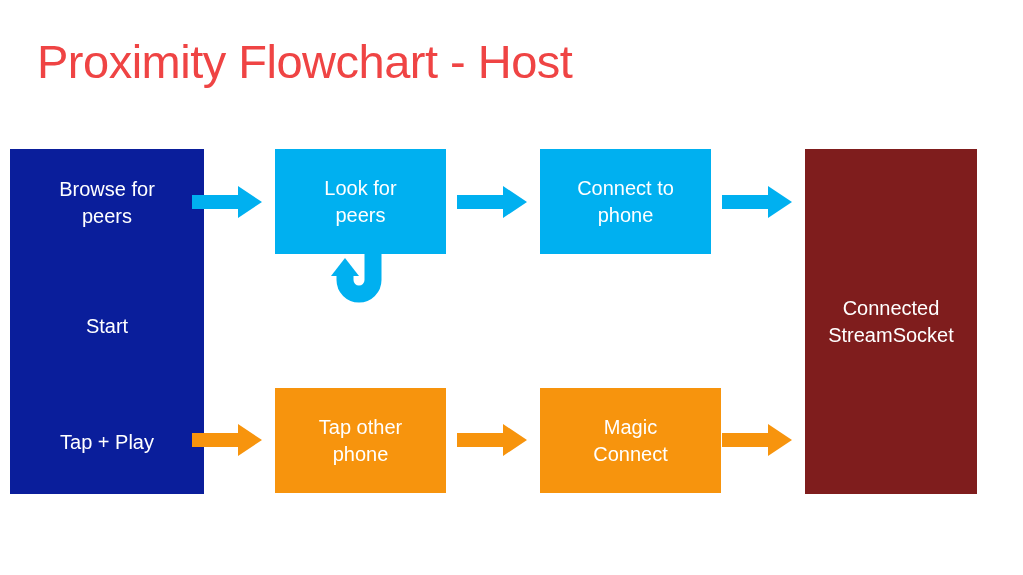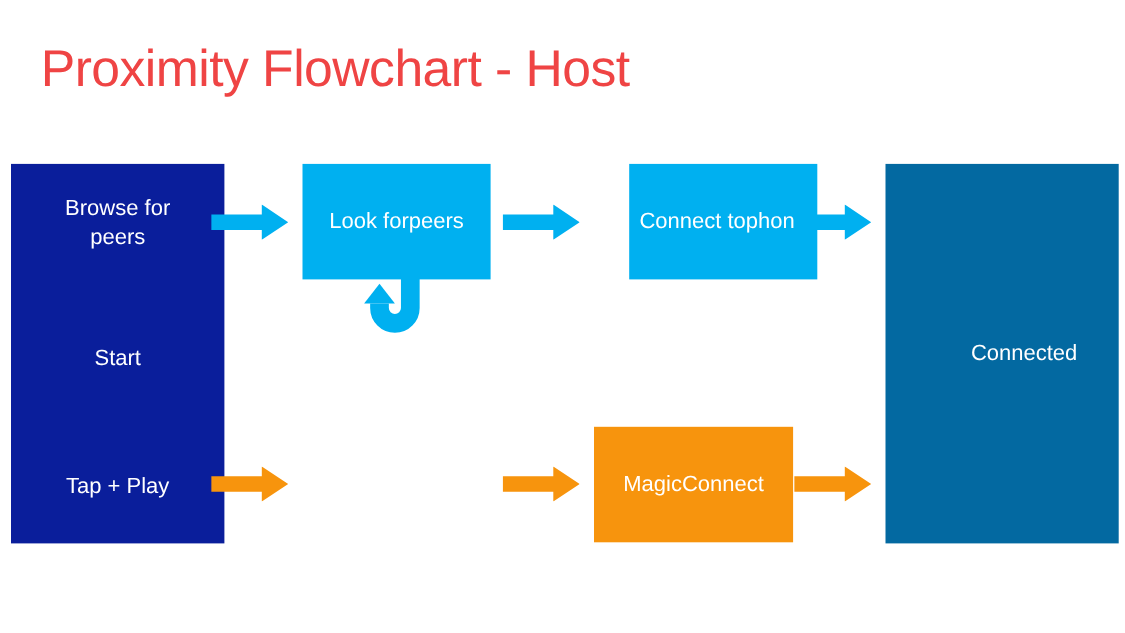--- a/index.html
+++ b/index.html
@@ -27,38 +27,39 @@
   }
   .node {
     position: absolute;
     color: #ffffff;
     font-size: 20px;
     line-height: 27px;
     text-align: center;
   }
   .node.flex-center {
     display: flex;
+    flex-direction: column;
     align-items: center;
     justify-content: center;
   }
   .blue   { background: #0a1e9b; }
   .cyan   { background: #00b0f0; }
   .orange { background: #f7940d; }
-  .green  { background: #0369a1; padding-left: 40px; }
+  .green  { background: #7f1d1d; }
 
   
   .start-node { left: 10px; top: 149px; width: 194px; height: 345px; }
   .start-node .label-block { position: absolute; left: 0; width: 100%; }
   .start-node .browse { top: 27px; }
   .start-node .start-label { top: 164px; }
   .start-node .tap-label { top: 280px; }
 
   
   .node-look    { left: 275px; top: 149px; width: 171px; height: 105px; }
-  .node-connect { left: 540px; top: 149px; width: 171px; height: 105px; margin-left: 32px; }
+  .node-connect { left: 540px; top: 149px; width: 171px; height: 105px; }
 
   
   .node-tap   { left: 275px; top: 388px; width: 171px; height: 105px; }
   .node-magic { left: 540px; top: 388px; width: 181px; height: 105px; }
 
   
   .end-node { left: 805px; top: 149px; width: 172px; height: 345px; }
 
   .arrow {
     position: absolute;
@@ -128,31 +129,36 @@
 
   <svg class="loop-arrow" viewBox="0 0 84 66">
     <path d="M53,0 L53,34 A14,14 0 0 1 25,34 L25,30"></path>
     <polygon points="25,12 11,30 39,30"></polygon>
   </svg>
 
   <svg class="arrow arrow-orange arrow-bot-1" viewBox="0 0 70 32">
     <polygon points="0,9 46,9 46,0 70,16 46,32 46,23 0,23"></polygon>
   </svg>
 
+  <div class="node orange flex-center node-tap">
+    <div>Tap other</div>
+    <div>phone</div>
+  </div>
 
   <svg class="arrow arrow-orange arrow-bot-2" viewBox="0 0 70 32">
     <polygon points="0,9 46,9 46,0 70,16 46,32 46,23 0,23"></polygon>
   </svg>
 
   <div class="node orange flex-center node-magic">
     <div>Magic</div>
     <div>Connect</div>
   </div>
 
   <svg class="arrow arrow-orange arrow-bot-3" viewBox="0 0 70 32">
     <polygon points="0,9 46,9 46,0 70,16 46,32 46,23 0,23"></polygon>
   </svg>
 
   <div class="node green flex-center end-node">
     <div>Connected</div>
+    <div>StreamSocket</div>
   </div>
 
 </div>
 
 </body></html>

